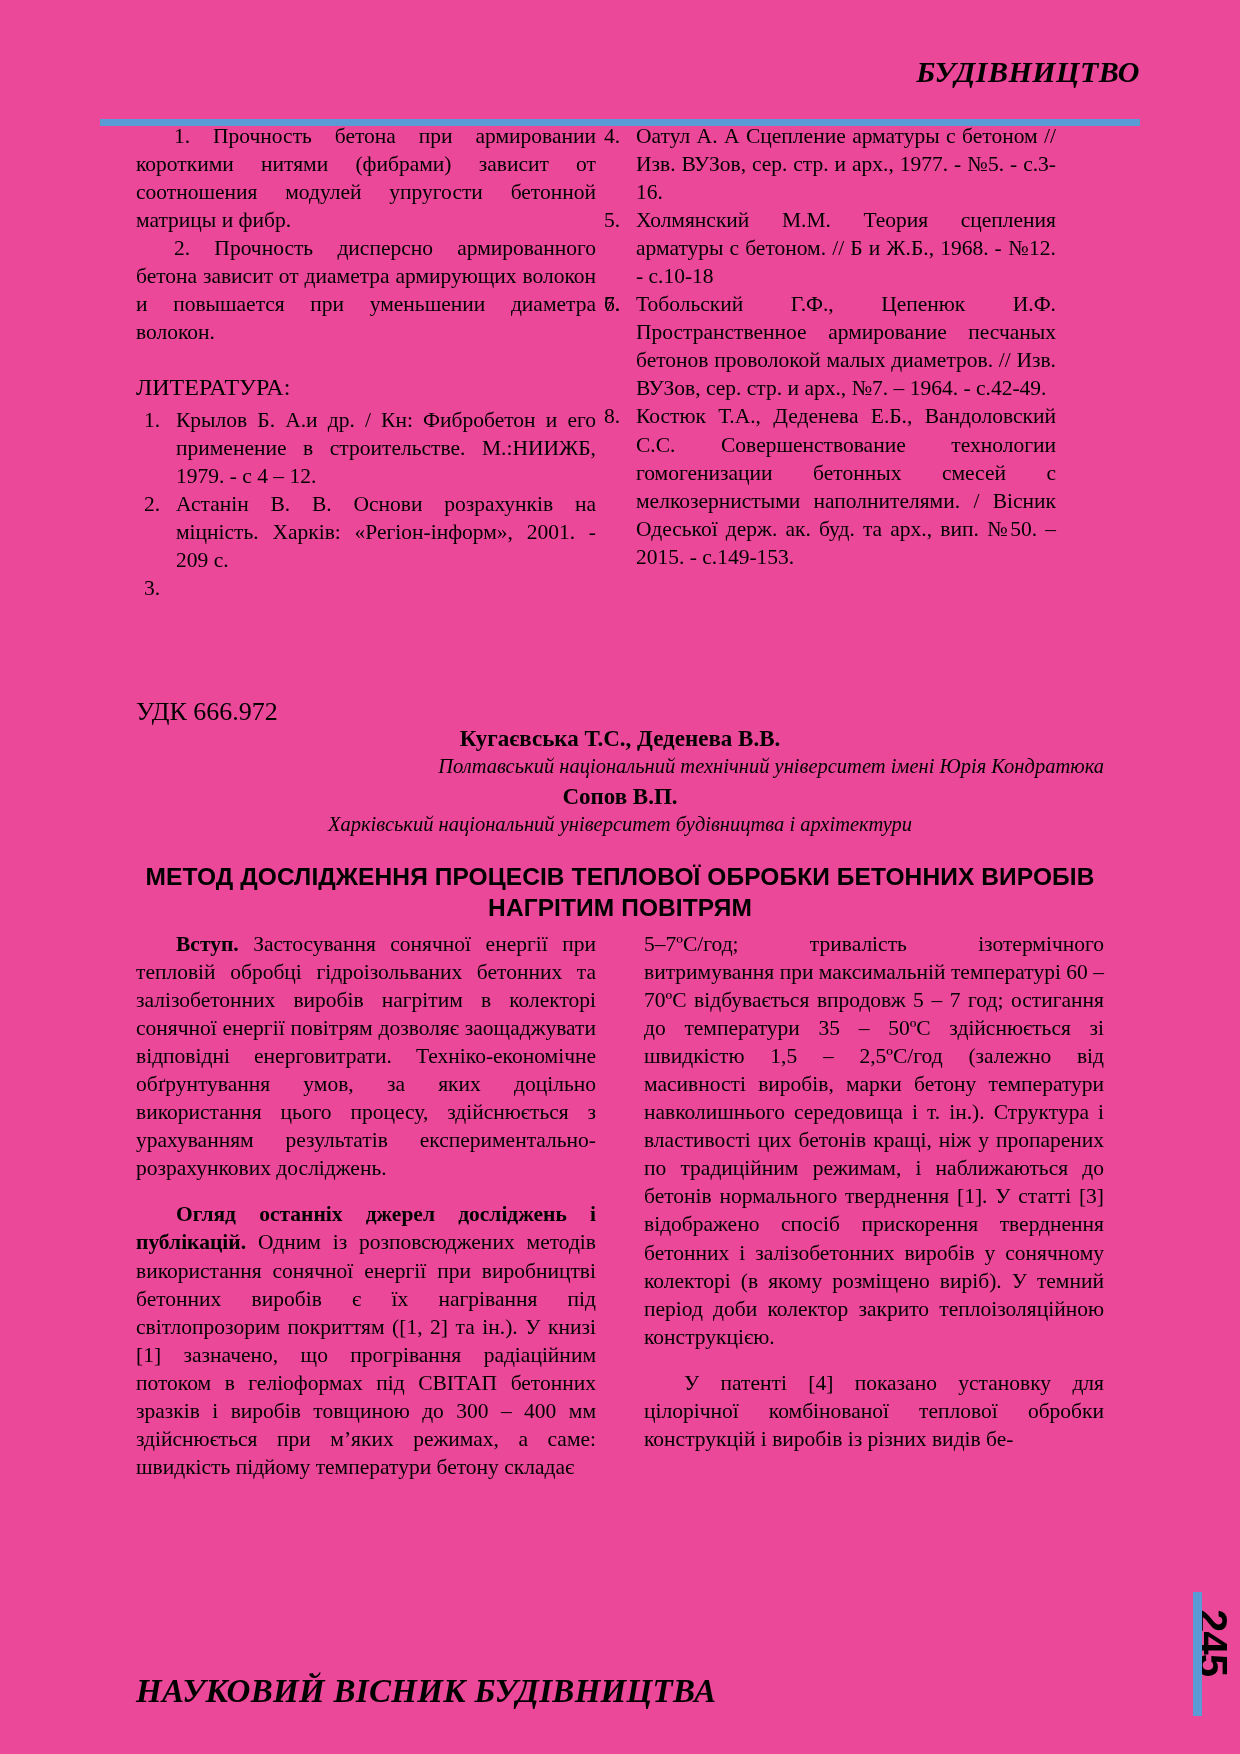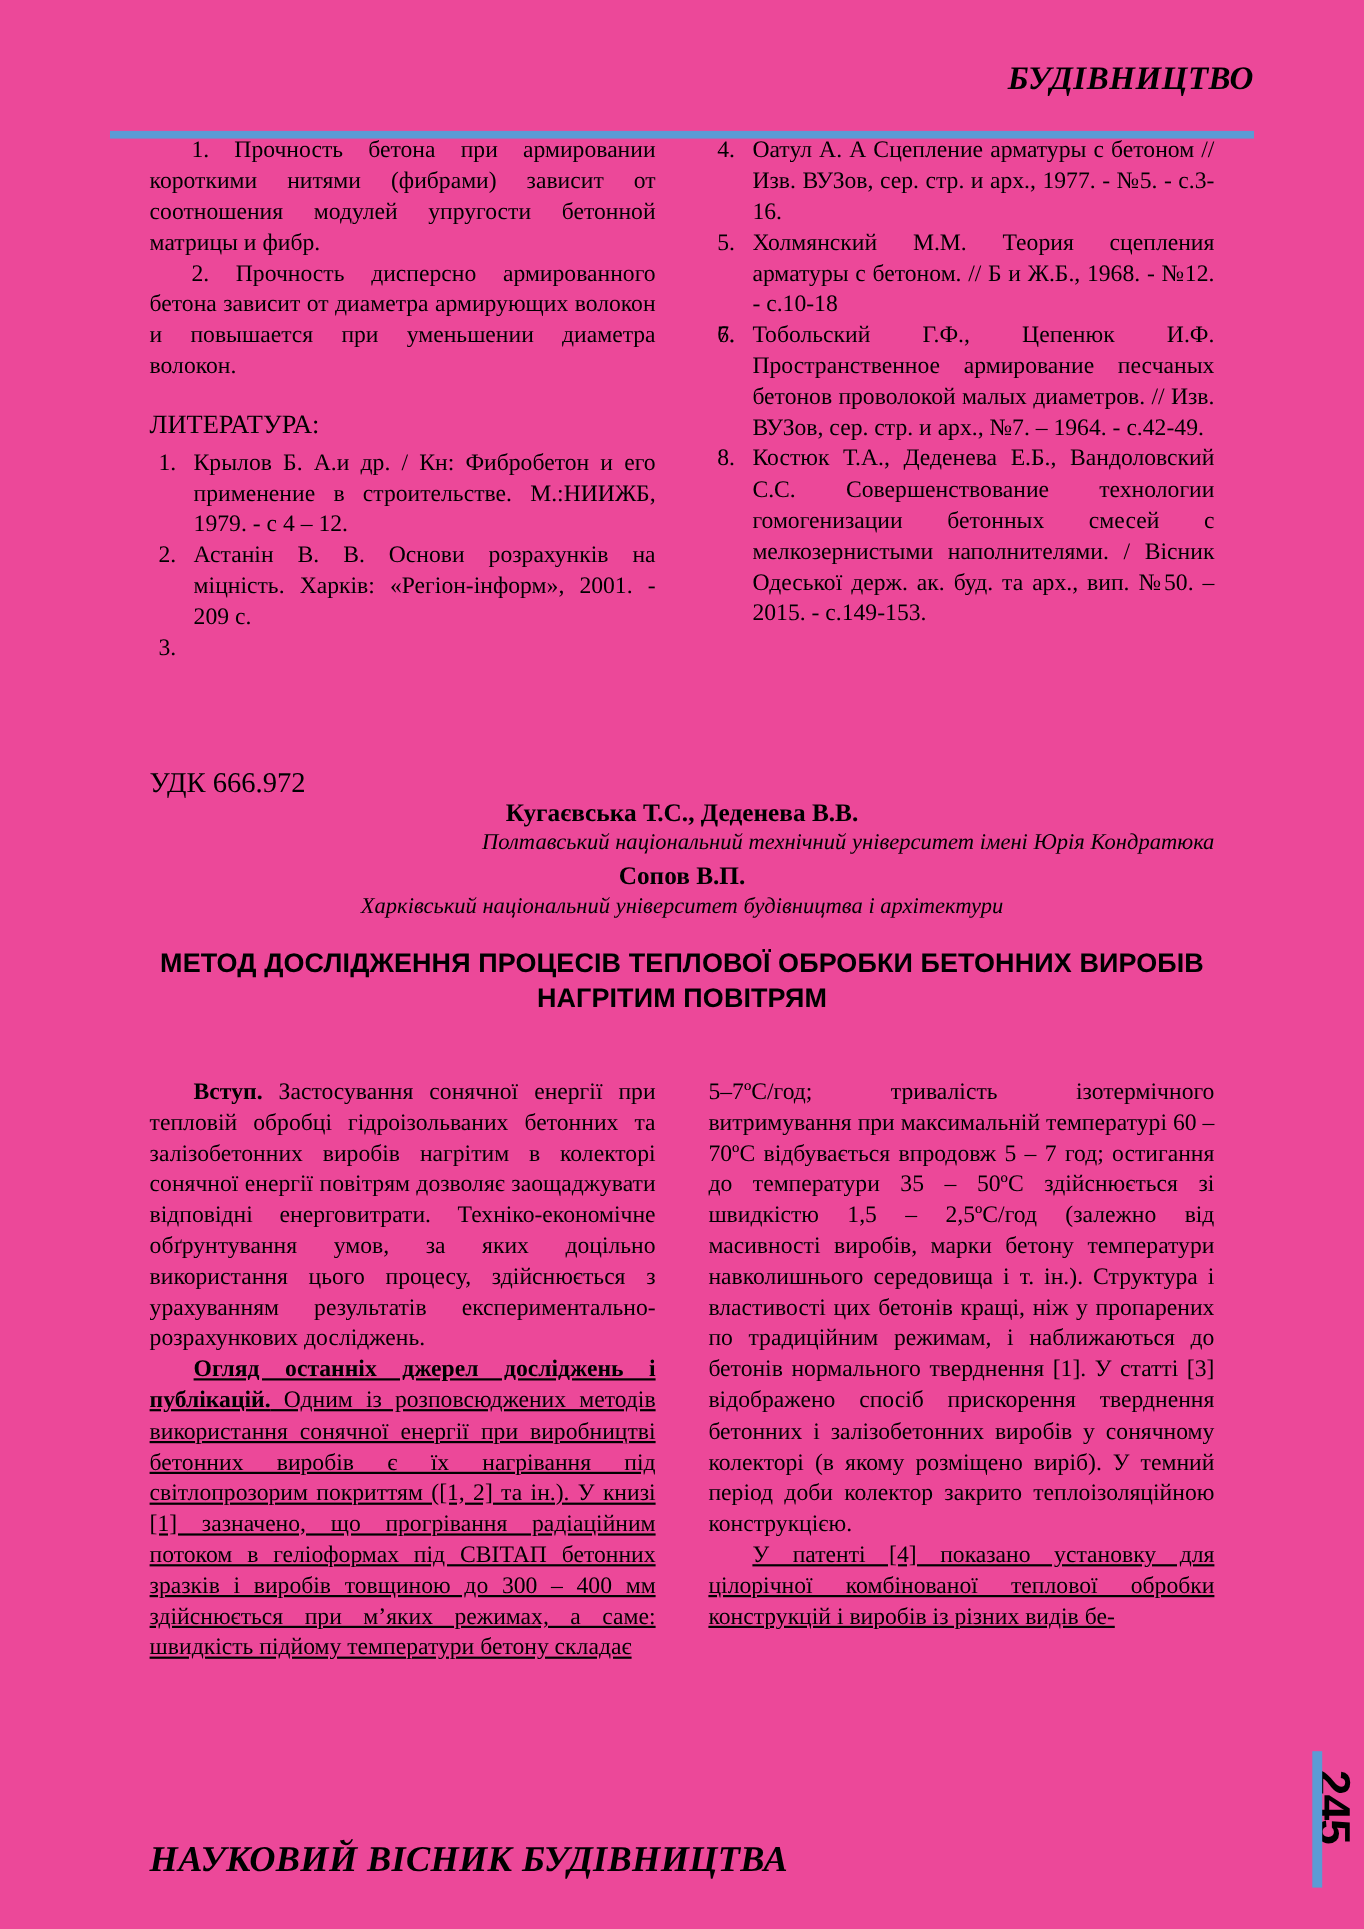--- a/index.html
+++ b/index.html
@@ -48,21 +48,20 @@
     background: #5b9bd5;
   }
 
   
   .cols {
     position: absolute;
     left: 136px;
     top: 122px;
     width: 968px;
     display: flex;
-    gap: 48px;
   }
   .col {
     width: 460px;
   }
   p.body {
     margin: 0;
     font-size: 21.5px;
     line-height: 1.305;
     text-align: justify;
     text-indent: 38px;
@@ -146,22 +145,22 @@
   
   .cols2 {
     position: absolute;
     left: 136px;
     top: 930px;
     width: 968px;
     display: flex;
     gap: 48px;
   }
   .cols2 .col { width: 460px; }
-  .cols2 p.body { text-indent: 40px; margin-top: 48px; }
-  .cols2 p.body + p.body { margin-top: 0; text-decoration: underline; }
+  .cols2 p.body { text-indent: 40px; }
+  .cols2 p.body + p.body { margin-top: 18px; }
   .runin { font-weight: bold; }
 
   
   .footer-title {
     position: absolute;
     left: 136px;
     bottom: 44px;
     font-family: "Liberation Serif", serif;
     font-weight: bold;
     font-style: italic;

